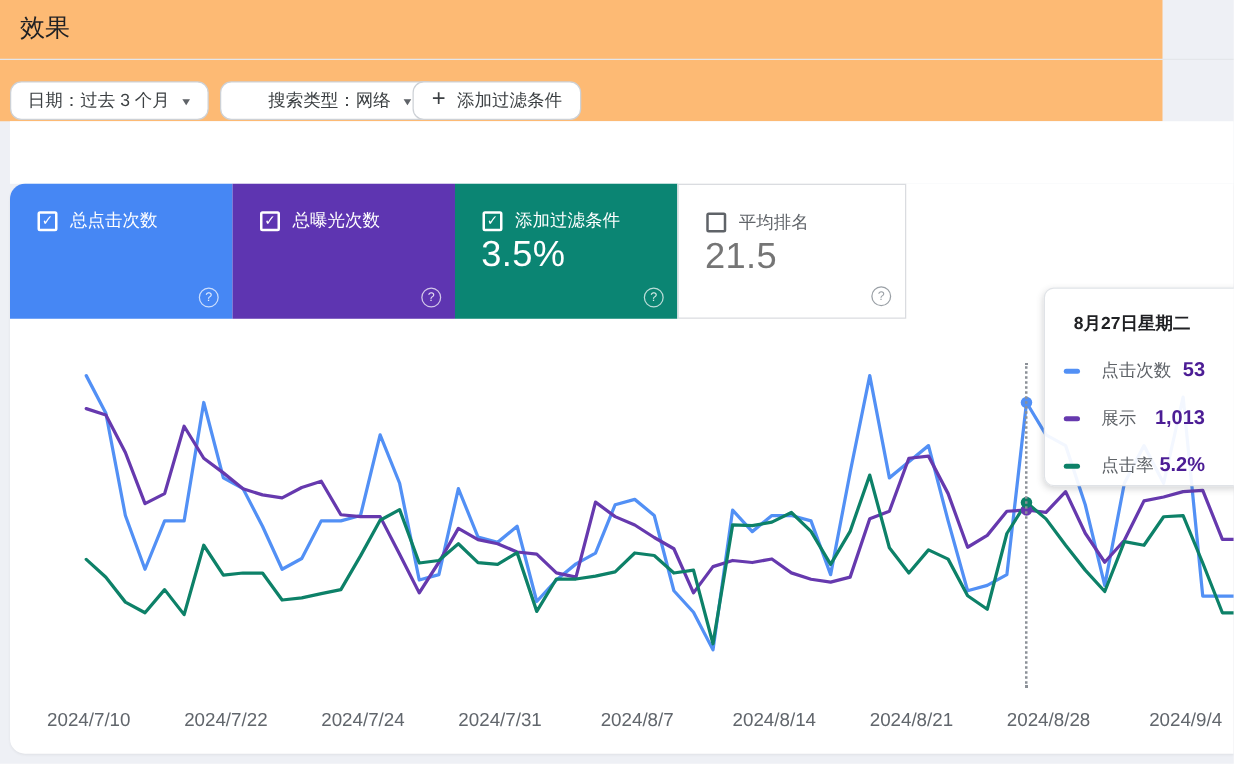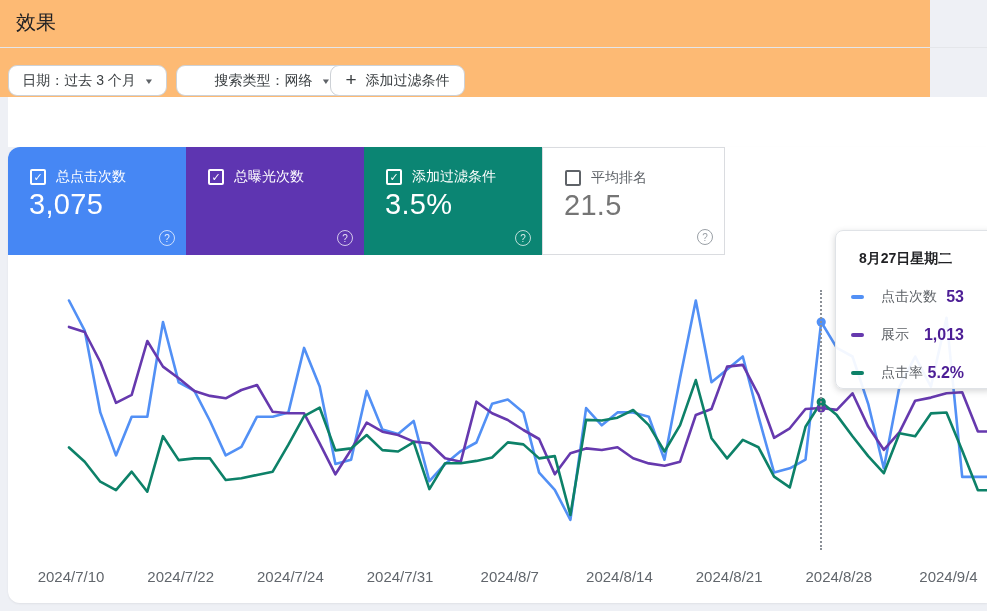--- a/index.html
+++ b/index.html
@@ -90,21 +90,20 @@
 </div>
 
 <div class="subheader"></div>
 <div class="panel"></div>
 
 <div class="card card-clicks">
   <div class="card-head">
     <span class="checkbox">✓</span>
     <span class="card-label">总点击次数</span>
   </div>
-  <div class="card-value">3,075</div>
   <div class="help">?</div>
 </div>
 <div class="card card-impressions">
   <div class="card-head">
     <span class="checkbox">✓</span>
     <span class="card-label">总曝光次数</span>
   </div>
   <div class="help">?</div>
 </div>
 <div class="card card-ctr">

